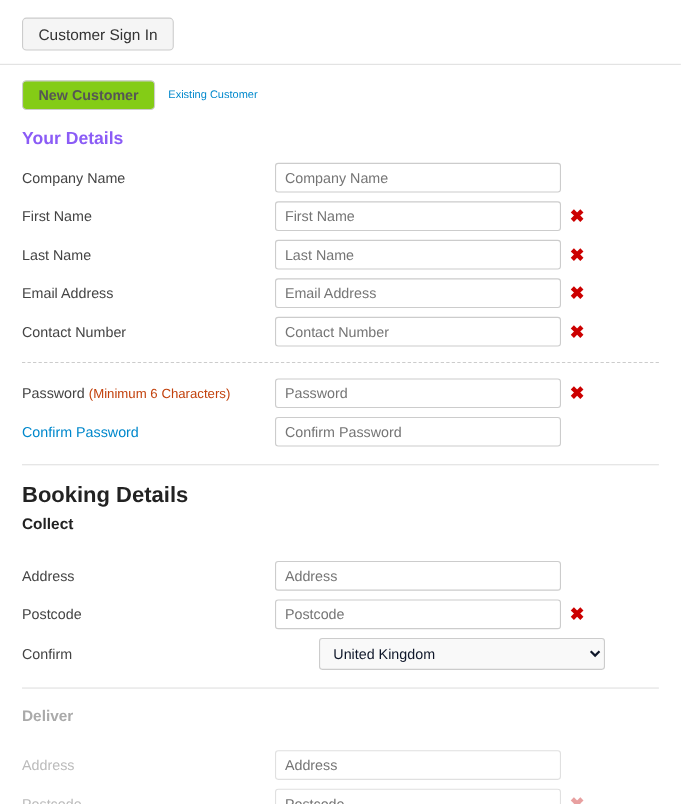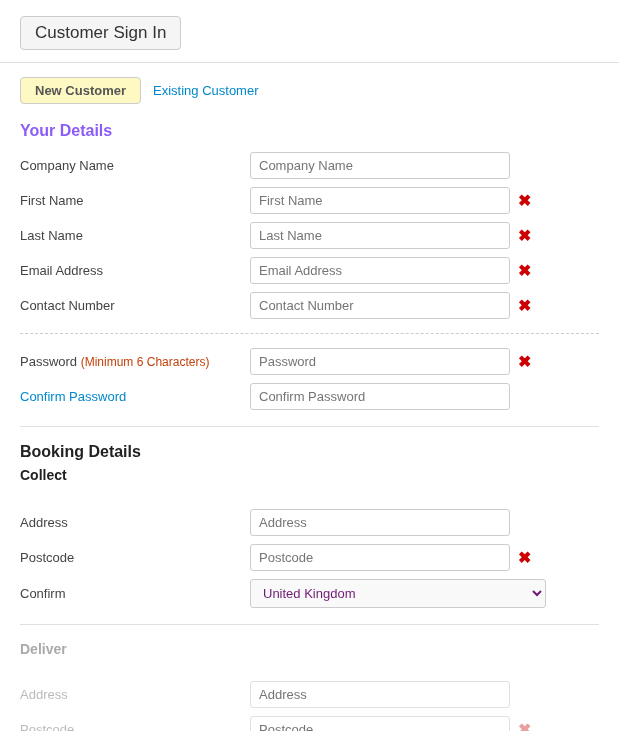--- a/index.html
+++ b/index.html
@@ -21,50 +21,50 @@
     .page-title {
       font-size: 22px;
       font-weight: bold;
       color: #222;
     }
     .customer-signin-btn {
       background: #f5f5f5;
       border: 1px solid #ccc;
       border-radius: 4px;
       padding: 6px 14px;
-      font-size: 17px;
+      font-size: 14px;
       cursor: pointer;
       color: #333;
       text-align: center;
     }
     .main-content {
       padding: 14px 20px 20px 20px;
     }
     .tabs {
       display: flex;
       gap: 0;
       margin-bottom: 18px;
       align-items: center;
     }
     .tab-new {
-      background: #fef9c3;
+      background: #84cc16;
       border: 1px solid #ccc;
       border-radius: 4px;
       padding: 5px 14px;
       font-size: 13px;
       font-weight: bold;
       color: #555;
       cursor: pointer;
       margin-right: 12px;
     }
     .tab-existing {
       background: none;
       border: none;
       color: #0088cc;
-      font-size: 13px;
+      font-size: 10px;
       cursor: pointer;
       padding: 5px 0;
       text-decoration: none;
     }
     .section-title {
       font-size: 16px;
       font-weight: bold;
       color: #8b5cf6;
       margin-bottom: 12px;
     }
@@ -95,29 +95,30 @@
       width: 260px;
       padding: 5px 8px;
       border: 1px solid #ccc;
       border-radius: 3px;
       font-size: 13px;
       color: #aaa;
       background: #fff;
       outline: none;
     }
     .form-select {
-      width: 296px;
+      width: 260px;
       padding: 5px 8px;
       border: 1px solid #ccc;
       border-radius: 3px;
       font-size: 13px;
-      color: #701a75;
+      color: #0f172a;
       background: #f9f9f9;
       outline: none;
       appearance: auto;
+      margin-left: 40px;
     }
     .error-icon {
       margin-left: 8px;
       color: #cc0000;
       font-size: 16px;
       font-weight: bold;
     }
     .error-icon-faded {
       margin-left: 8px;
       color: #e8a0a0;
@@ -128,21 +129,21 @@
       border: none;
       border-top: 1px dashed #ccc;
       margin: 14px 0;
     }
     .divider-solid {
       border: none;
       border-top: 1px solid #e0e0e0;
       margin: 16px 0;
     }
     .booking-section-title {
-      font-size: 16px;
+      font-size: 20px;
       font-weight: bold;
       color: #222;
       margin-bottom: 6px;
     }
     .subsection-title {
       font-size: 14px;
       font-weight: bold;
       color: #222;
       margin-bottom: 26px;
     }

